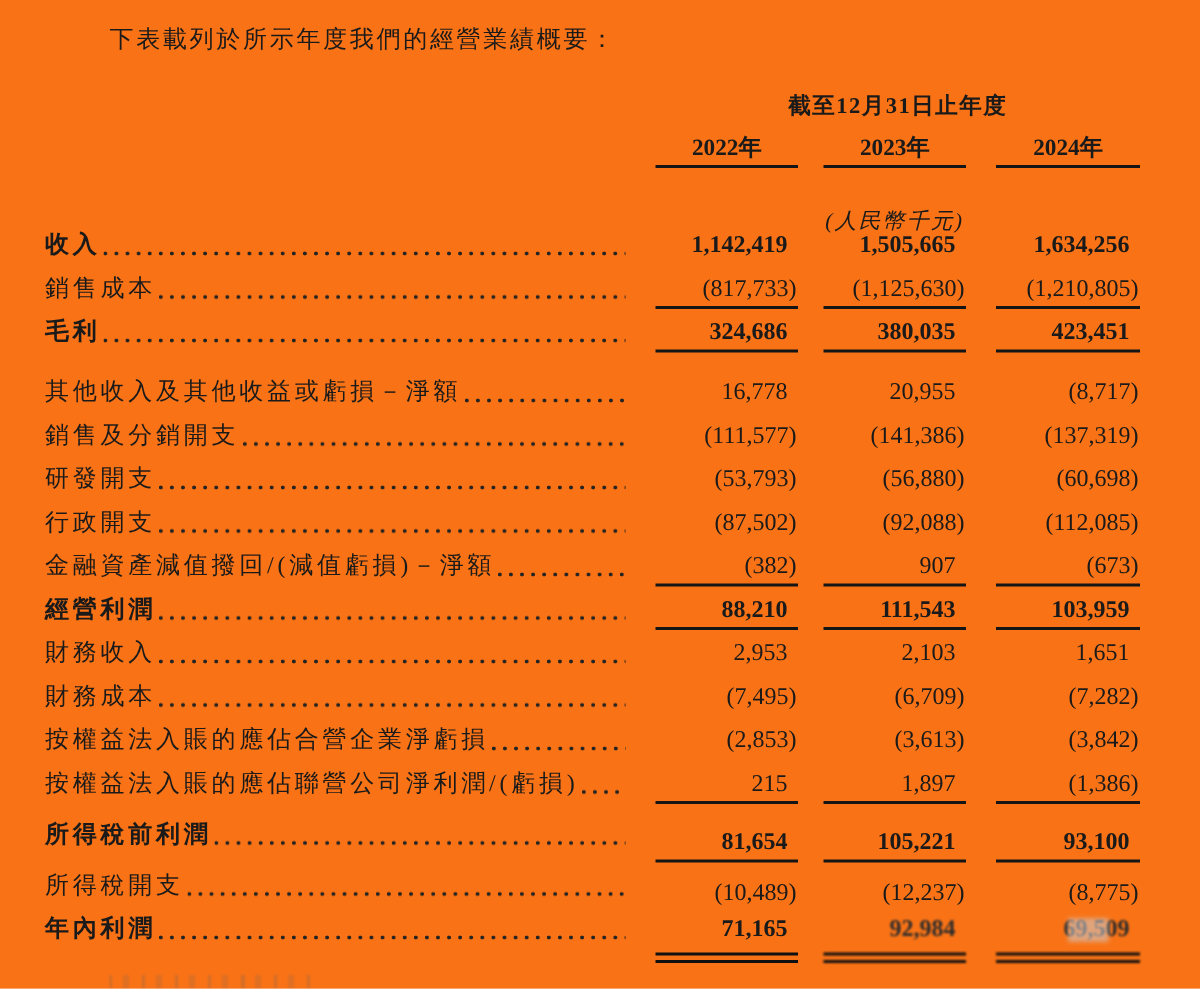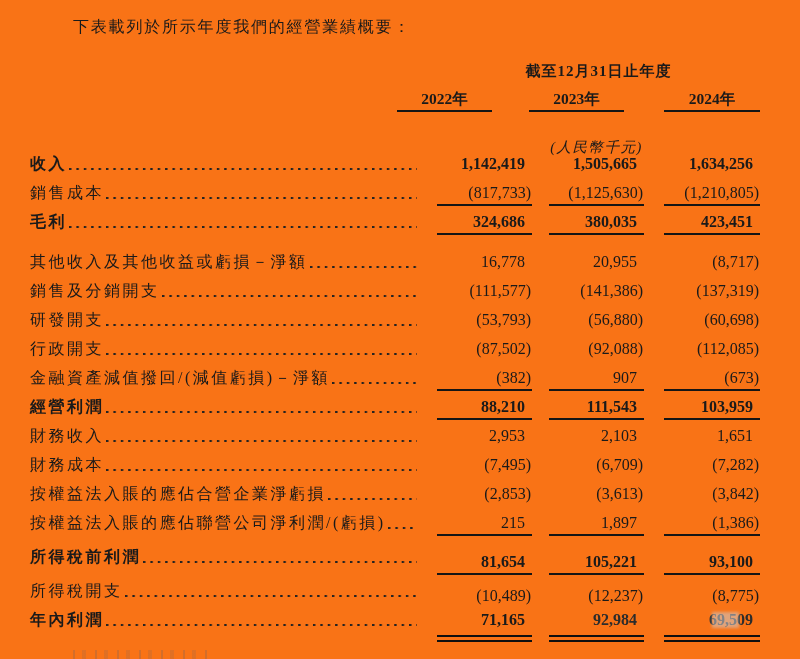--- a/index.html
+++ b/index.html
@@ -46,21 +46,21 @@
   .u2 .val::after {
     content:""; position:absolute; left:0; right:0; bottom:-13px; height:7.5px;
     border-top:2.4px solid #101010; border-bottom:2.4px solid #101010; box-sizing:border-box;
   }
 
   .h-period { height:22px; margin-top:4px; }
   .span3 {
     width:323px; margin-left:17px; text-align:center;
     font-weight:700; font-size:15px; letter-spacing:1px; line-height:22px;
   }
-  .h-years { height:28px; margin-top:3px;gap:20px; }
+  .h-years { height:28px; margin-top:3px; }
   .year {
     text-align:center; font-weight:700; font-size:15.5px; position:relative; line-height:20px;
   }
   .year::after {
     content:""; position:absolute; left:0; right:0; bottom:-3px;
     height:1.6px; background:#151515;
   }
   .h-unit { height:24px; }
   .unit { text-align:center; font-style:italic; font-size:14.5px; letter-spacing:1.5px;margin-top:44px; }
 

